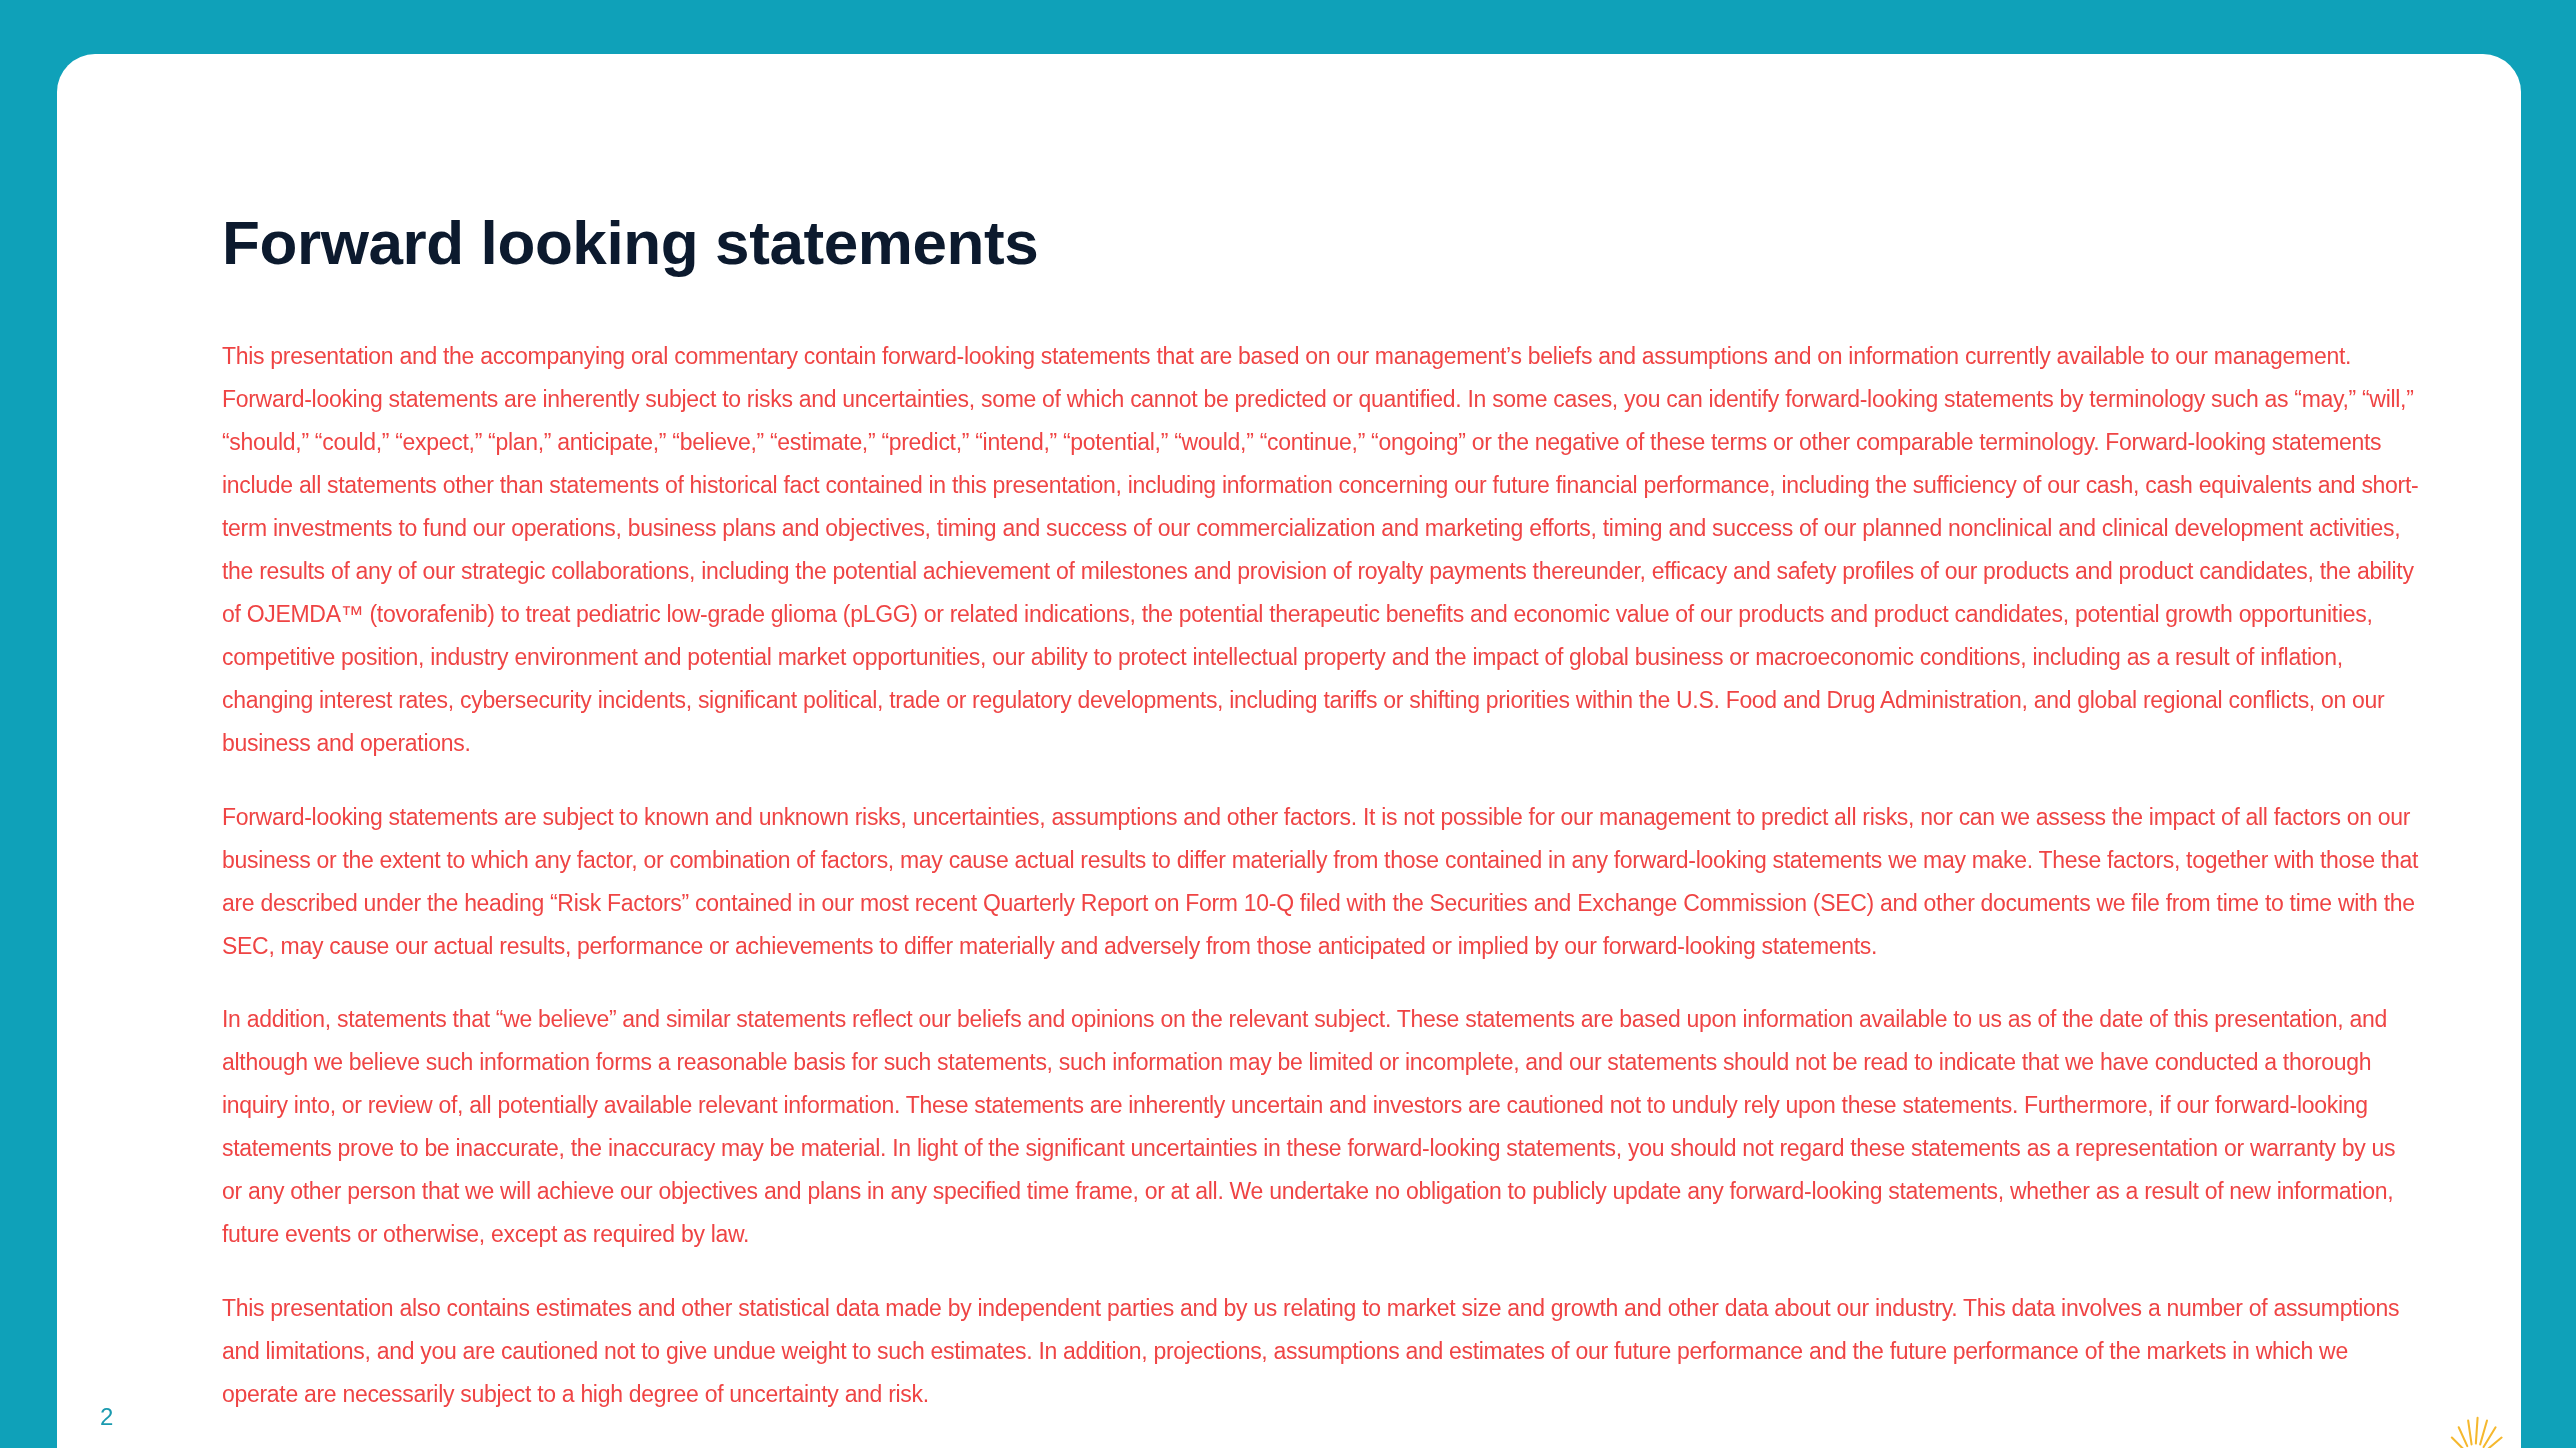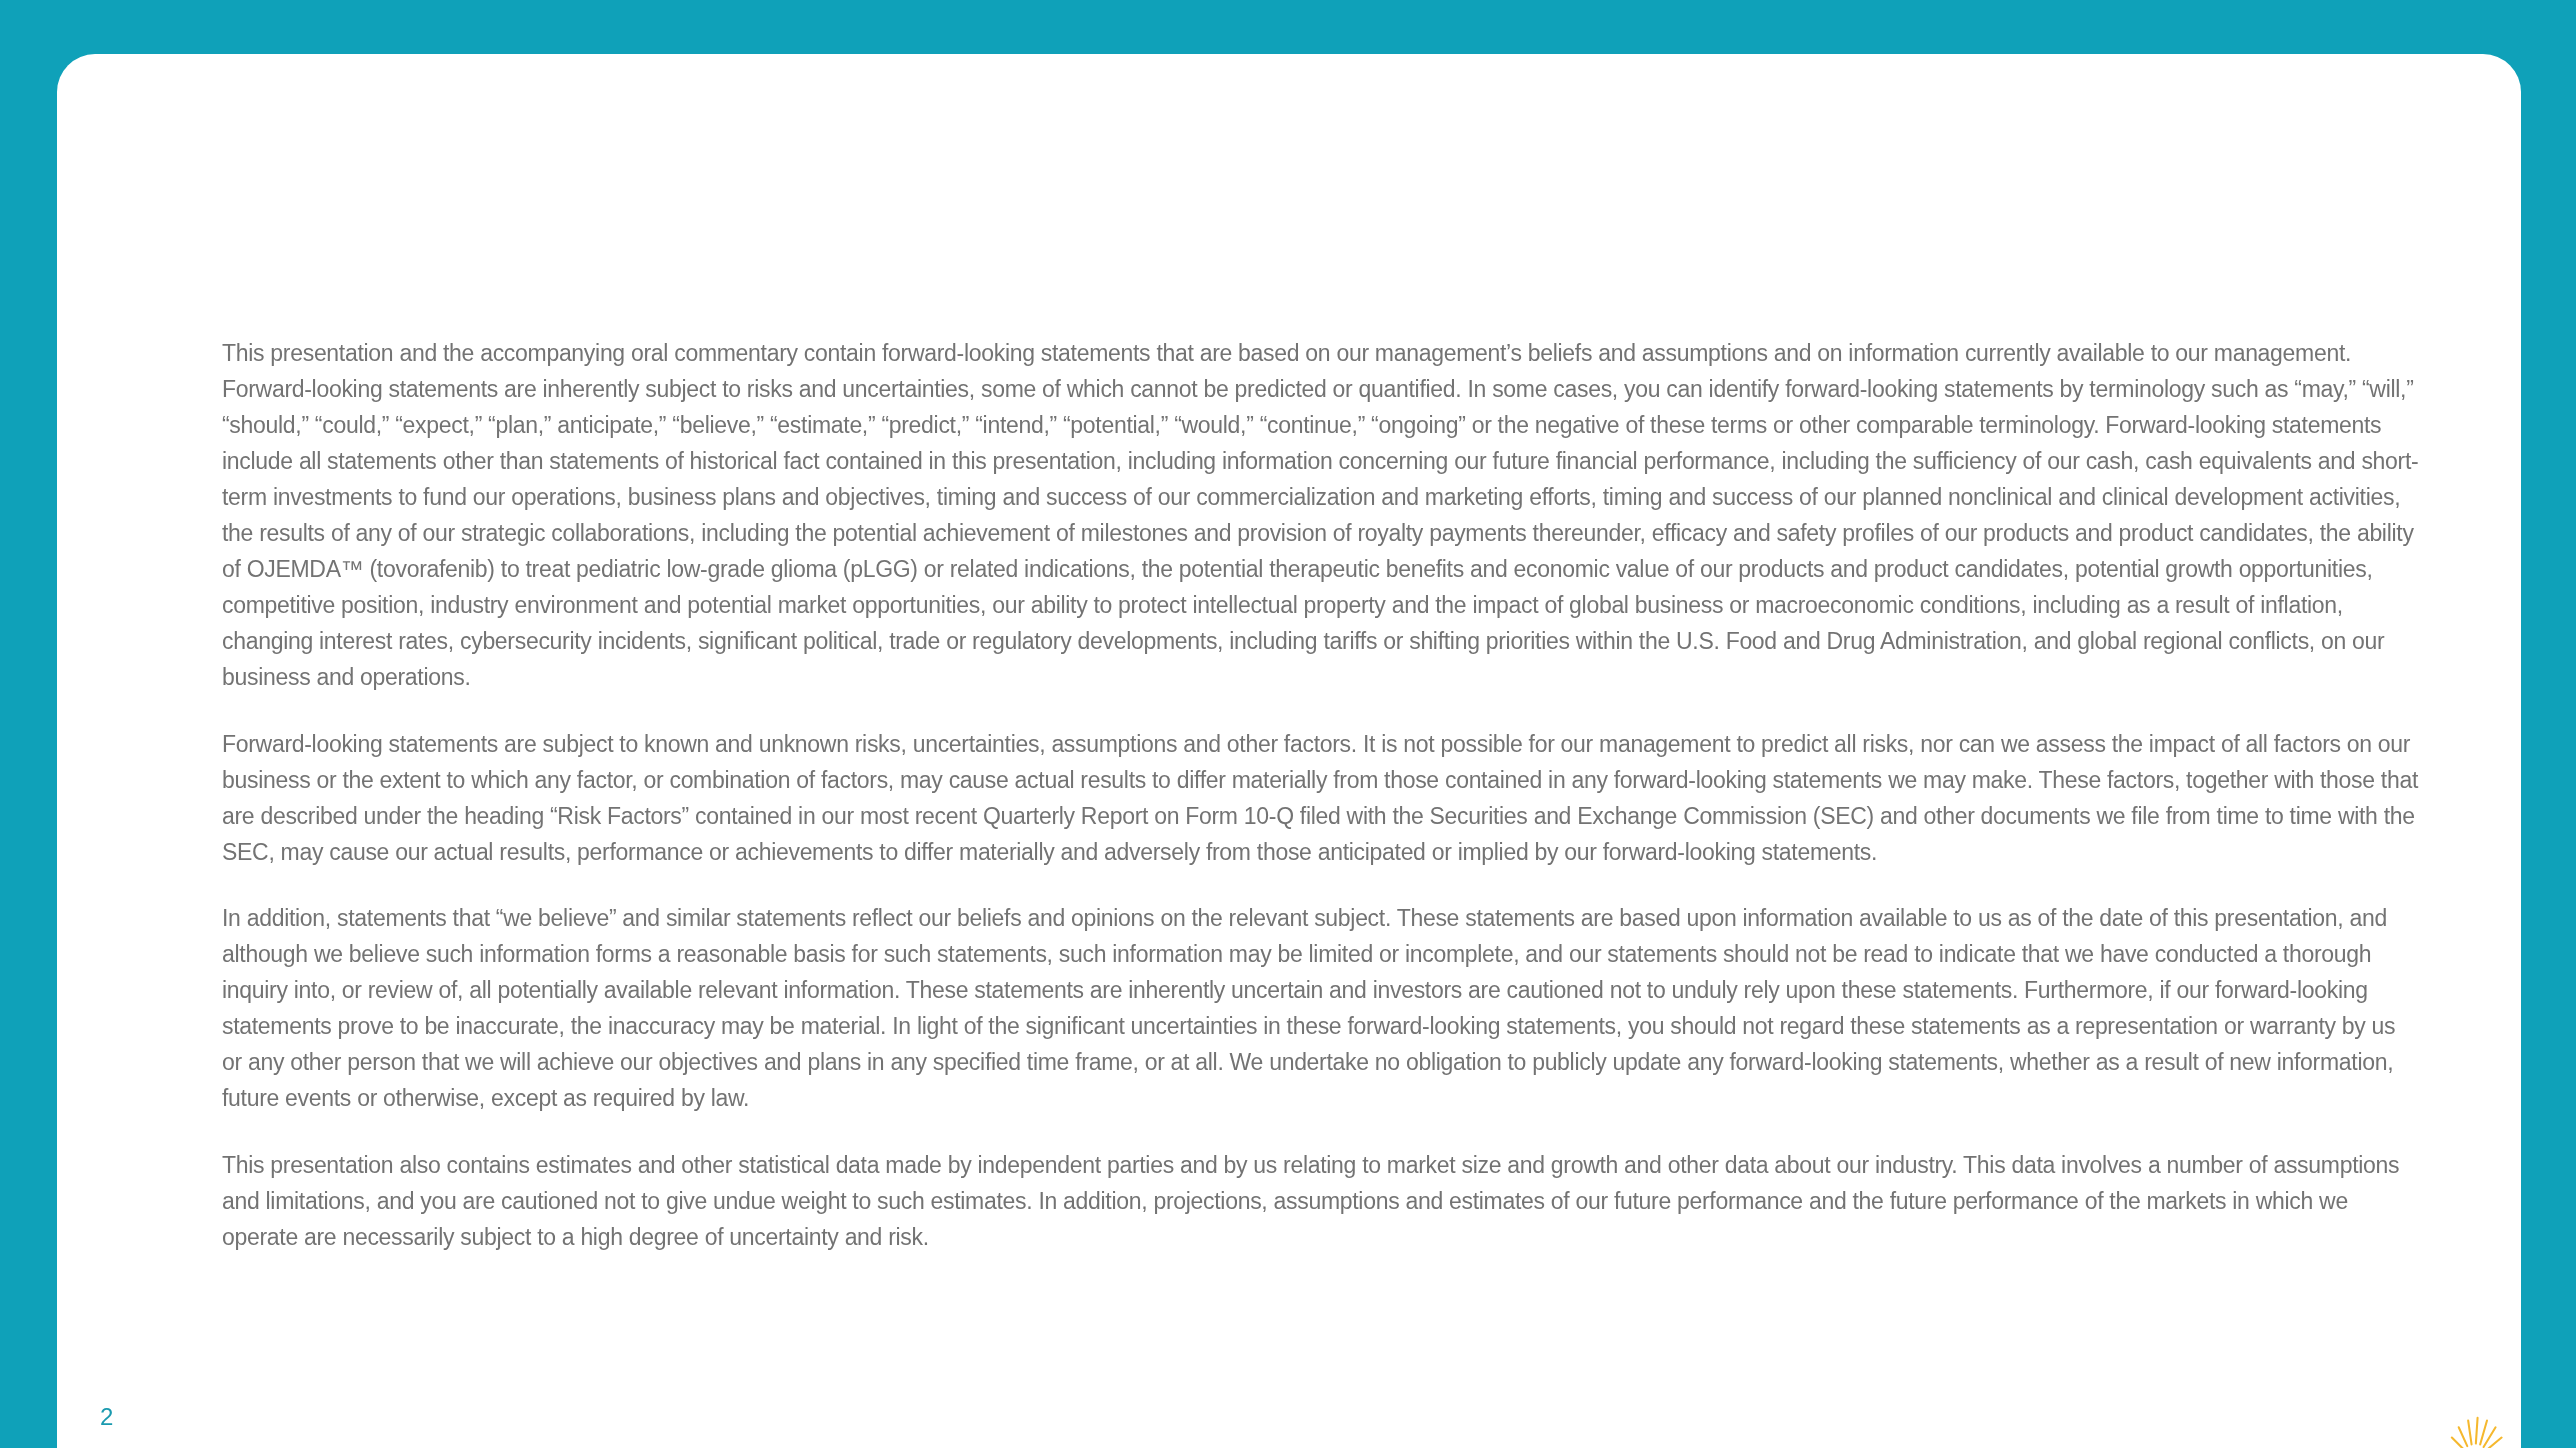--- a/index.html
+++ b/index.html
@@ -36,22 +36,22 @@
       white-space: nowrap;
     }
     
     .body-text {
       position: absolute;
       left: 165px;
       top: 281px;
       width: 2198px;
       font-family: "Liberation Sans", sans-serif;
       font-size: 23px;
-      line-height: 36px;
-      color: #737373;
+      line-height: 43px;
+      color: #ef4444;
       letter-spacing: -0.3px;
     }
     .para {
       margin: 0 0 30.5px 0;
     }
     .page-number {
       position: absolute;
       left: 100px;
       top: 1403px;
       font-family: "Liberation Sans", sans-serif;
@@ -80,20 +80,21 @@
       left: 94px;
       top: 0px;
       width: 60px;
       height: 52px;
     }
   </style>
 </head>
 <body>
 
 <div class="card">
+  <h1 class="title">Forward looking statements</h1>
 
   <div class="body-text">
     <p class="para">This presentation and the accompanying oral commentary contain forward-looking statements that are based on our management’s beliefs and assumptions and on information currently available to our management. Forward-looking statements are inherently subject to risks and uncertainties, some of which cannot be predicted or quantified. In some cases, you can identify forward-looking statements by terminology such as “may,” “will,” “should,” “could,” “expect,” “plan,” anticipate,” “believe,” “estimate,” “predict,” “intend,” “potential,” “would,” “continue,” “ongoing” or the negative of these terms or other comparable terminology. Forward-looking statements include all statements other than statements of historical fact contained in this presentation, including information concerning our future financial performance, including the sufficiency of our cash, cash equivalents and short-term investments to fund our operations, business plans and objectives, timing and success of our commercialization and marketing efforts, timing and success of our planned nonclinical and clinical development activities, the results of any of our strategic collaborations, including the potential achievement of milestones and provision of royalty payments thereunder, efficacy and safety profiles of our products and product candidates, the ability of OJEMDA™ (tovorafenib) to treat pediatric low-grade glioma (pLGG) or related indications, the potential therapeutic benefits and economic value of our products and product candidates, potential growth opportunities, competitive position, industry environment and potential market opportunities, our ability to protect intellectual property and the impact of global business or macroeconomic conditions, including as a result of inflation, changing interest rates, cybersecurity incidents, significant political, trade or regulatory developments, including tariffs or shifting priorities within the U.S. Food and Drug Administration, and global regional conflicts, on our business and operations.</p>
     <p class="para">Forward-looking statements are subject to known and unknown risks, uncertainties, assumptions and other factors. It is not possible for our management to predict all risks, nor can we assess the impact of all factors on our business or the extent to which any factor, or combination of factors, may cause actual results to differ materially from those contained in any forward-looking statements we may make. These factors, together with those that are described under the heading “Risk Factors” contained in our most recent Quarterly Report on Form 10-Q filed with the Securities and Exchange Commission (SEC) and other documents we file from time to time with the SEC, may cause our actual results, performance or achievements to differ materially and adversely from those anticipated or implied by our forward-looking statements.</p>
     <p class="para">In addition, statements that “we believe” and similar statements reflect our beliefs and opinions on the relevant subject. These statements are based upon information available to us as of the date of this presentation, and although we believe such information forms a reasonable basis for such statements, such information may be limited or incomplete, and our statements should not be read to indicate that we have conducted a thorough inquiry into, or review of, all potentially available relevant information. These statements are inherently uncertain and investors are cautioned not to unduly rely upon these statements. Furthermore, if our forward-looking statements prove to be inaccurate, the inaccuracy may be material. In light of the significant uncertainties in these forward-looking statements, you should not regard these statements as a representation or warranty by us or any other person that we will achieve our objectives and plans in any specified time frame, or at all. We undertake no obligation to publicly update any forward-looking statements, whether as a result of new information, future events or otherwise, except as required by law.</p>
     <p class="para">This presentation also contains estimates and other statistical data made by independent parties and by us relating to market size and growth and other data about our industry. This data involves a number of assumptions and limitations, and you are cautioned not to give undue weight to such estimates. In addition, projections, assumptions and estimates of our future performance and the future performance of the markets in which we operate are necessarily subject to a high degree of uncertainty and risk.</p>
   </div>
 
   <div class="logo">
     <svg class="logo-sun" viewBox="0 0 70 60" xmlns="http://www.w3.org/2000/svg">

